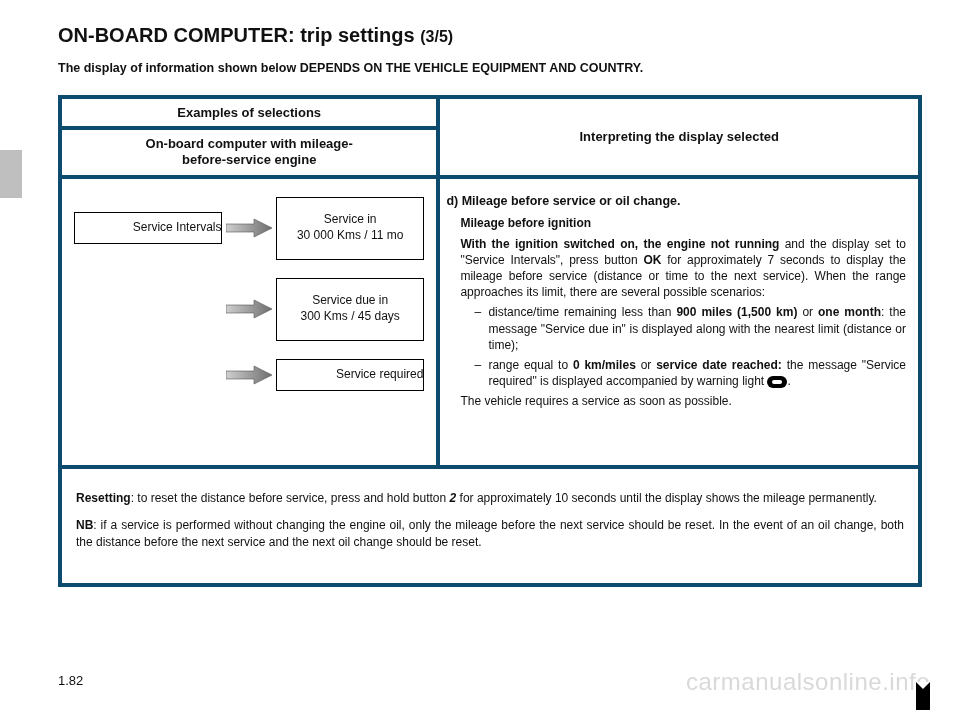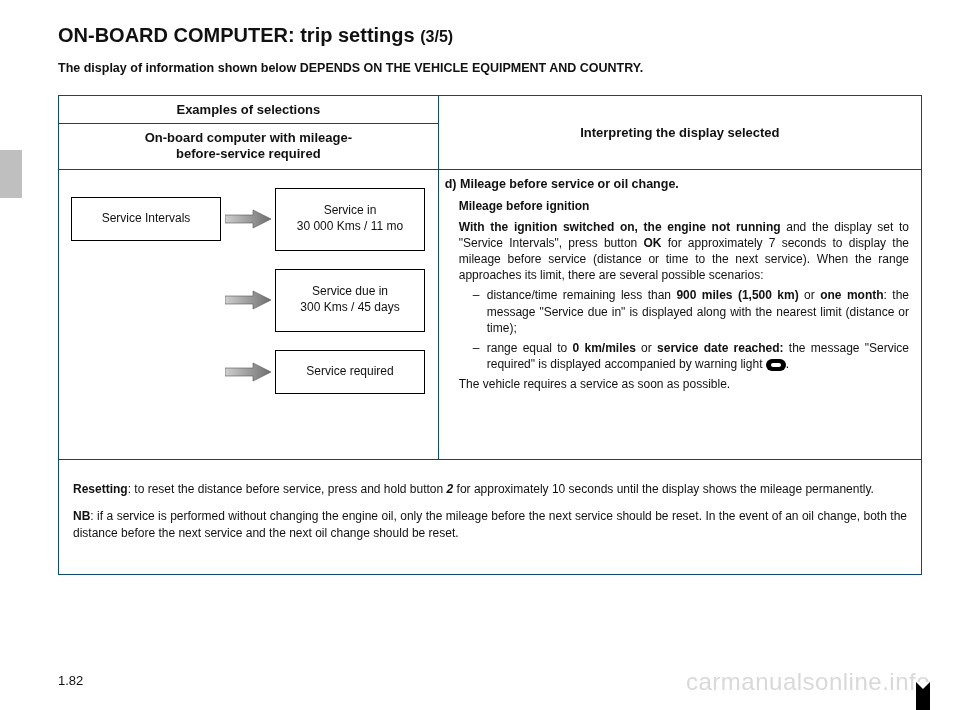--- a/index.html
+++ b/index.html
@@ -33,42 +33,42 @@
       font-size: 12.5px;
       font-weight: bold;
       margin-bottom: 20px;
     }
     table.main {
       width: 100%;
       border-collapse: collapse;
       table-layout: fixed;
     }
     table.main td, table.main th {
-      border: 1px solid #0c4a6e;
+      border: 4px solid #0c4a6e;
       vertical-align: top;
     }
     .hdr-left-top, .hdr-left-bot {
       text-align: center;
       font-size: 13px;
       font-weight: bold;
       padding: 6px 6px;
     }
     .hdr-left-bot { line-height: 1.25; }
     .hdr-right {
       text-align: center;
       font-size: 13px;
       font-weight: bold;
       vertical-align: middle !important;
     }
     .examples-cell {
       padding: 18px 12px 14px 12px;
       height: 290px;
     }
     .interpret-cell {
-      padding: 6px 12px 10px 6px;
+      padding: 14px 12px 10px 6px;
       font-size: 12px;
       line-height: 1.35;
     }
     .row-ex {
       display: flex;
       align-items: center;
       margin-bottom: 18px;
     }
     .row-ex.first { margin-bottom: 18px; }
     .arrow-col { width: 54px; display:flex; justify-content:center; }
@@ -77,21 +77,21 @@
       width: 150px;
       height: 63px;
       display: flex;
       flex-direction: column;
       align-items: center;
       justify-content: center;
       font-size: 12px;
       text-align: center;
       line-height: 1.3;
     }
-    .box.single { height: 44px; }
+    .box.single { height: 32px; align-items: flex-end; }
     .interpret-cell .sec-title { font-weight: bold; margin-bottom: 6px; font-size: 12.5px;}
     .interpret-cell .indent { margin-left: 14px; }
     .interpret-cell .subhead { font-weight: bold; }
     .interpret-cell p { margin-bottom: 4px; text-align: justify;}
     .interpret-cell ul { list-style: none; margin: 4px 0 4px 14px; }
     .interpret-cell ul li { position: relative; padding-left: 14px; margin-bottom: 4px; text-align: justify;}
     .interpret-cell ul li::before { content: "–"; position: absolute; left: 0; }
     .warning-icon {
       display: inline-block;
       width: 20px; height: 12px;
@@ -159,21 +159,21 @@
     <col style="width:56%">
   </colgroup>
   <tbody>
       <tr>
     <td class="hdr-left-top">Examples of selections</td>
     <td class="hdr-right" rowspan="2">Interpreting the display selected</td>
   </tr>
   <tr>
     <td class="hdr-left-bot">
       <span>On-board computer with mileage-</span><br>
-      <span>before-service required</span>
+      <span>before-service engine</span>
     </td>
   </tr>
   <tr>
     <td class="examples-cell">
 
       <div class="row-ex first">
         <div class="box single">
           <span>Service Intervals</span>
         </div>
         <div class="arrow-col">

